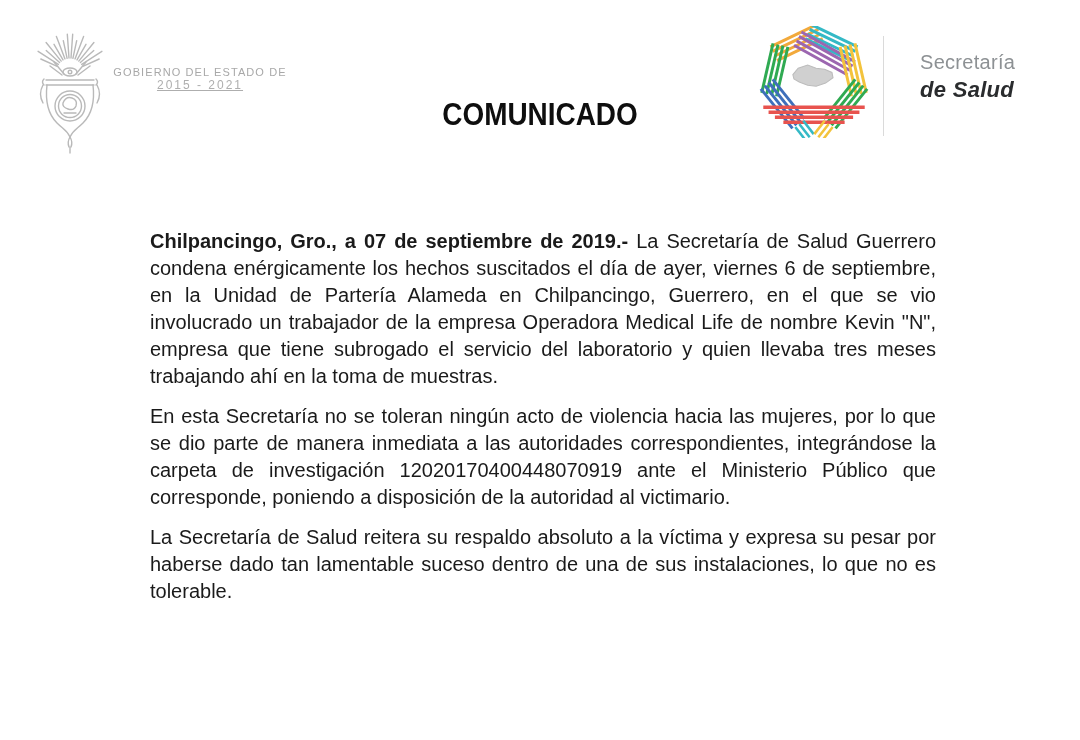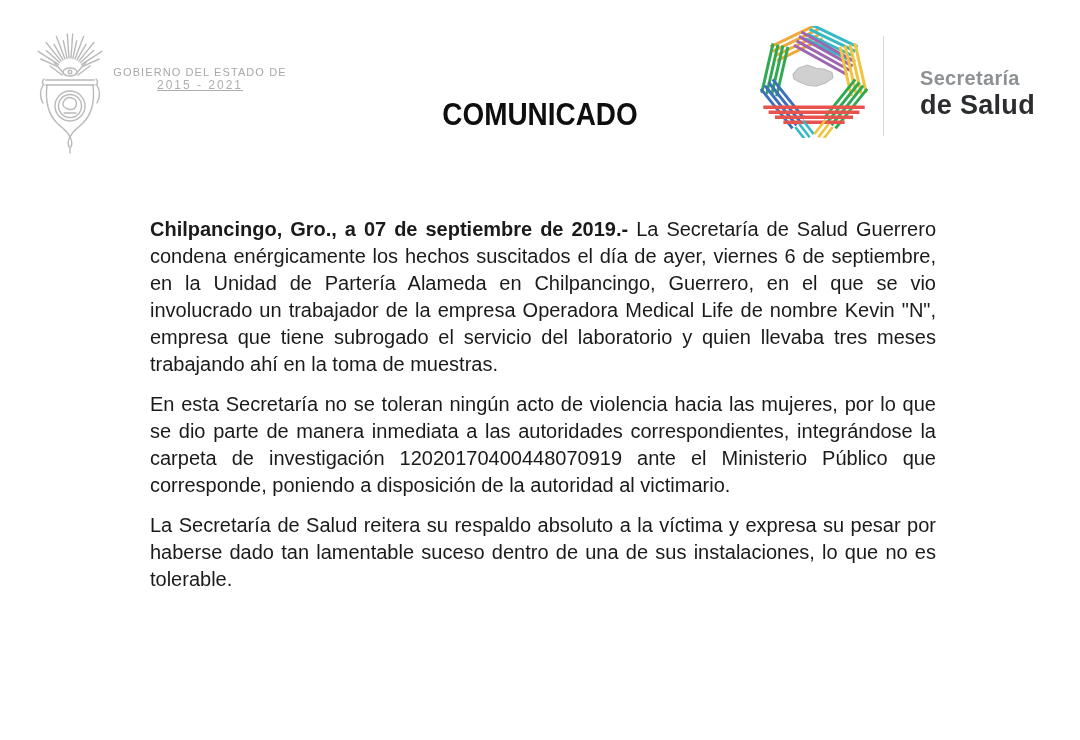--- a/index.html
+++ b/index.html
@@ -19,29 +19,29 @@
   
   .doc-title{
     position:absolute;left:0;right:0;top:97px;text-align:center;
     font-size:31px;font-weight:bold;color:#0e0e0e;letter-spacing:0px;
     transform:scaleX(0.9);transform-origin:center;
   }
   
   .salud-logo{position:absolute;left:758px;top:26px;width:112px;height:112px;}
   .header-divider{position:absolute;left:883px;top:36px;width:1px;height:100px;background:#dadada;}
   .salud-wordmark{position:absolute;left:920px;top:50px;}
-  .salud-line1{font-size:20px;font-weight:bold;color:#8d9194;line-height:24px;letter-spacing:0.3px;margin-top:16px;}
-  .salud-line2{font-size:27px;font-weight:bold;color:#2a2c2e;line-height:31px;letter-spacing:0.3px;}
+  .salud-line1{font-size:20px;font-weight:normal;color:#8d9194;line-height:24px;letter-spacing:0.3px;}
+  .salud-line2{font-size:22px;font-weight:bold;color:#2a2c2e;line-height:31px;letter-spacing:0.3px;font-style:italic;}
   
   .body-text{
     position:absolute;left:150px;top:216px;width:786px;
     font-size:20px;line-height:27px;color:#1a1a1a;
     text-align:justify;
   }
-  .body-text p{margin:0 0 13px 0;}
+  .body-text p{margin:12px 0 13px 0;}
   .body-text strong{font-weight:bold;}
 </style>
 </head>
 <body>
 
 <div class="page">
 
   <svg class="coat-of-arms" viewBox="0 0 80 134" aria-hidden="true">
     <g fill="none" stroke-width="1.4" stroke-linecap="round" stroke="#b9b9b9">
 

